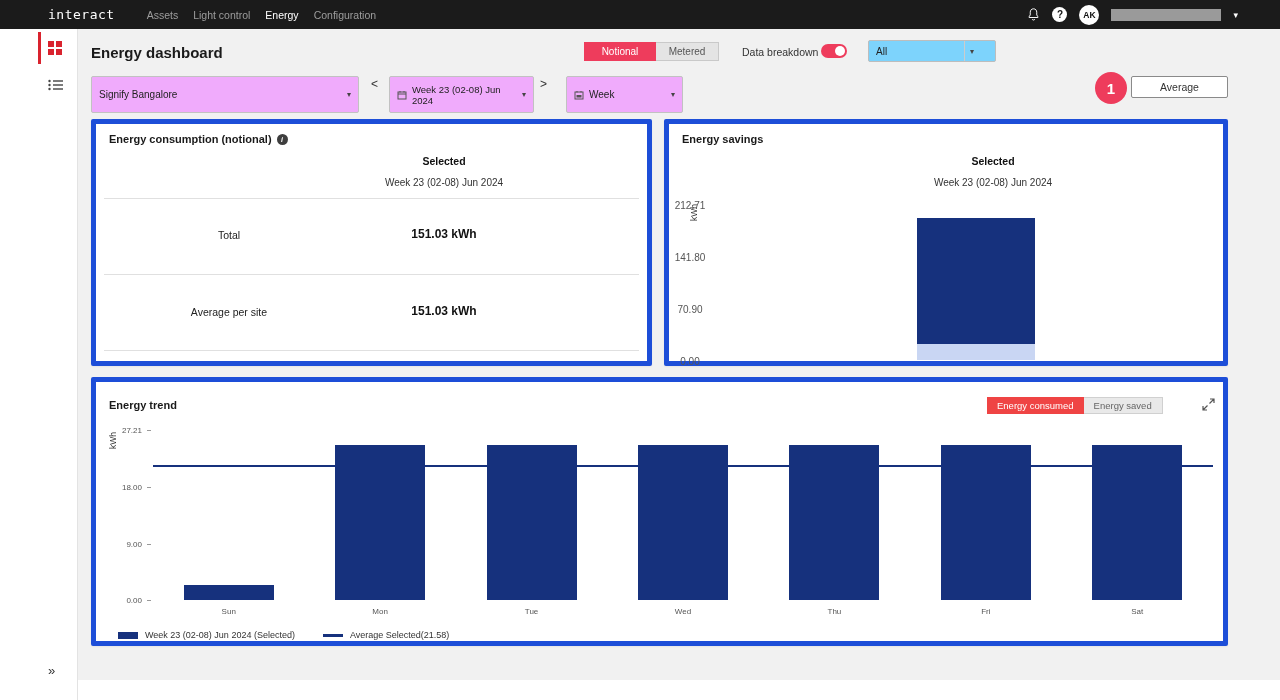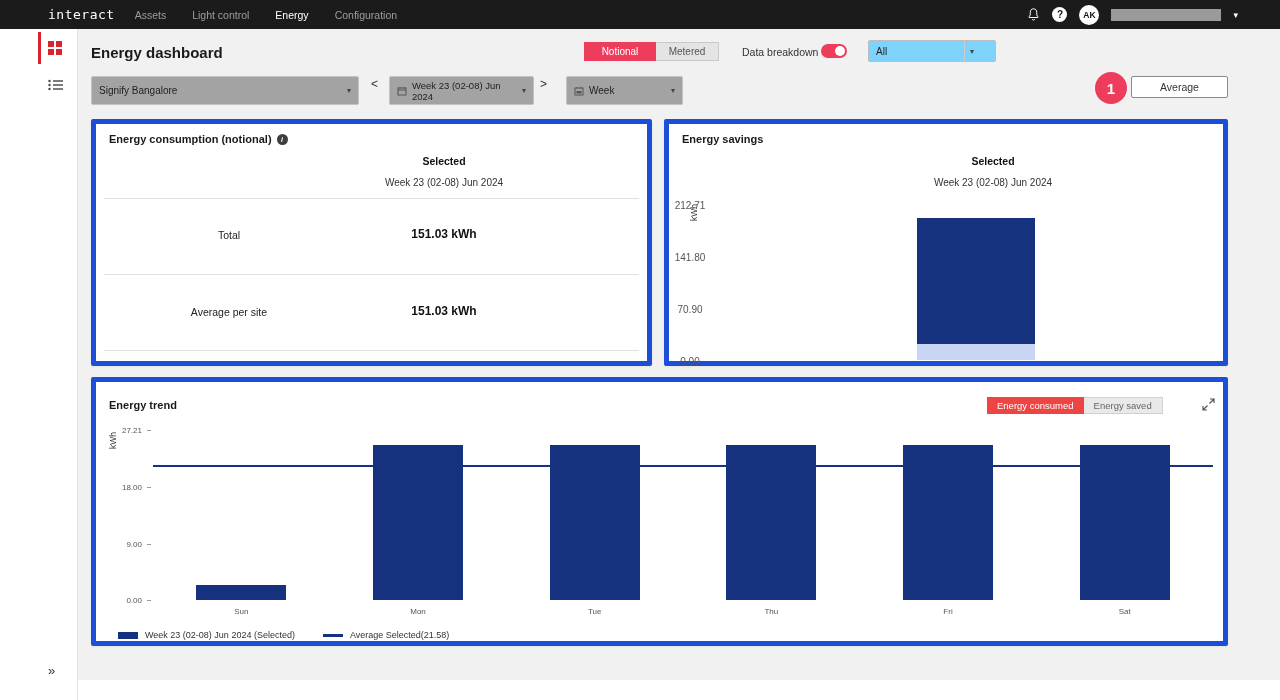--- a/index.html
+++ b/index.html
@@ -6,21 +6,21 @@
     --accent:#ee3c5c; --navy:#16317d; --light-blue:#c9d6f3; --sidebar-red:#d9232e;
   }
   *{box-sizing:border-box;margin:0;padding:0}
   body{width:1280px;height:700px;position:relative;overflow:hidden;background:#fff;
        font-family:"Liberation Sans",sans-serif;color:#222}
 
   
   .topbar{position:absolute;left:0;top:0;width:1280px;height:29px;background:#1b1b1b;
           display:flex;align-items:center}
   .logo{font-family:"DejaVu Sans Mono",monospace;font-size:13px;color:#fff;margin-left:48px;letter-spacing:.5px}
-  .nav{display:flex;margin-left:20px;gap:26px;align-items:center}
+  .nav{display:flex;margin-left:32px;gap:15px;align-items:center}
   .nav-item{font-size:10.5px;color:#9d9d9d;cursor:pointer}
   .nav-item.active{color:#fff;font-weight:normal}
   .topbar-right{margin-left:auto;display:flex;align-items:center;gap:12px;margin-right:42px}
   .icon-btn{display:flex;align-items:center;justify-content:center;cursor:pointer}
   .help-circle{width:15px;height:15px;border-radius:50%;background:#fff;color:#111;
                font-size:10px;font-weight:bold;display:flex;align-items:center;justify-content:center;cursor:pointer}
   .avatar{width:20px;height:20px;border-radius:50%;background:#fff;color:#111;font-size:8.5px;font-weight:bold;
           display:flex;align-items:center;justify-content:center;cursor:pointer}
   .redacted{width:110px;height:12px;background:#9a9a9a;cursor:pointer}
   .tb-caret{color:#fff;font-size:9px;cursor:pointer}
@@ -40,21 +40,21 @@
 
   .segmented{position:absolute;left:506px;top:13px;height:19px;display:flex}
   .seg-btn{font-size:10px;display:flex;align-items:center;justify-content:center;cursor:pointer}
   .seg-btn.active{background:var(--accent);color:#fff;width:72px}
   .seg-btn.inactive{background:#e4e4e4;color:#555;border:1px solid #c9c9c9;border-left:none;width:63px}
 
   .db-label{position:absolute;left:664px;top:17px;font-size:10.5px;color:#333}
   .toggle{position:absolute;left:743px;top:15px;width:26px;height:14px;border-radius:7px;background:var(--accent);cursor:pointer}
   .toggle .knob{position:absolute;right:2px;top:2px;width:10px;height:10px;border-radius:50%;background:#fff}
 
-  .select{position:absolute;height:29px;background:#a3a3a3;border:1px solid #c2c2c2;border-radius:2px;
+  .select{position:absolute;height:37px;background:#f0abfc;border:1px solid #c2c2c2;border-radius:2px;
           display:flex;align-items:center;font-size:10px;color:#222;padding:0 7px;cursor:pointer}
   .select .caret{margin-left:auto;font-size:8px;color:#444;padding-left:6px}
   .select .sicon{margin-right:5px;display:flex;align-items:center}
   .all-select{left:790px;top:11px;width:128px;height:22px;background:#7dd3fc;border:1px solid #bdbdbd;padding-right:16px}
   .all-select .caret-box{margin-left:auto;border-left:1px solid #ccc;height:100%;display:flex;align-items:center;padding:0 5px;font-size:8px;color:#444}
 
   .site-select{left:13px;top:47px;width:268px}
   .date-select{left:311px;top:47px;width:145px;font-size:9.5px}
   .week-select{left:488px;top:47px;width:117px}
   .chev{position:absolute;top:48px;font-size:12px;color:#333;cursor:pointer}
@@ -272,20 +272,24 @@
         <div class="trend-col">
           <div class="trend-bar" style="height: 155px; background: rgb(22, 49, 125);"></div>
           <div class="trend-xlabel">Mon</div>
         </div>
         <div class="trend-col">
           <div class="trend-bar" style="height: 155px; background: rgb(22, 49, 125);"></div>
           <div class="trend-xlabel">Tue</div>
         </div>
         <div class="trend-col">
           <div class="trend-bar" style="height: 155px; background: rgb(22, 49, 125);"></div>
+          <div class="trend-xlabel">Wed</div>
+        </div>
+        <div class="trend-col">
+          <div class="trend-bar" style="height: 155px; background: rgb(22, 49, 125);"></div>
           <div class="trend-xlabel">Thu</div>
         </div>
         <div class="trend-col">
           <div class="trend-bar" style="height: 155px; background: rgb(22, 49, 125);"></div>
           <div class="trend-xlabel">Fri</div>
         </div>
         <div class="trend-col">
           <div class="trend-bar" style="height: 155px; background: rgb(22, 49, 125);"></div>
           <div class="trend-xlabel">Sat</div>
         </div>

